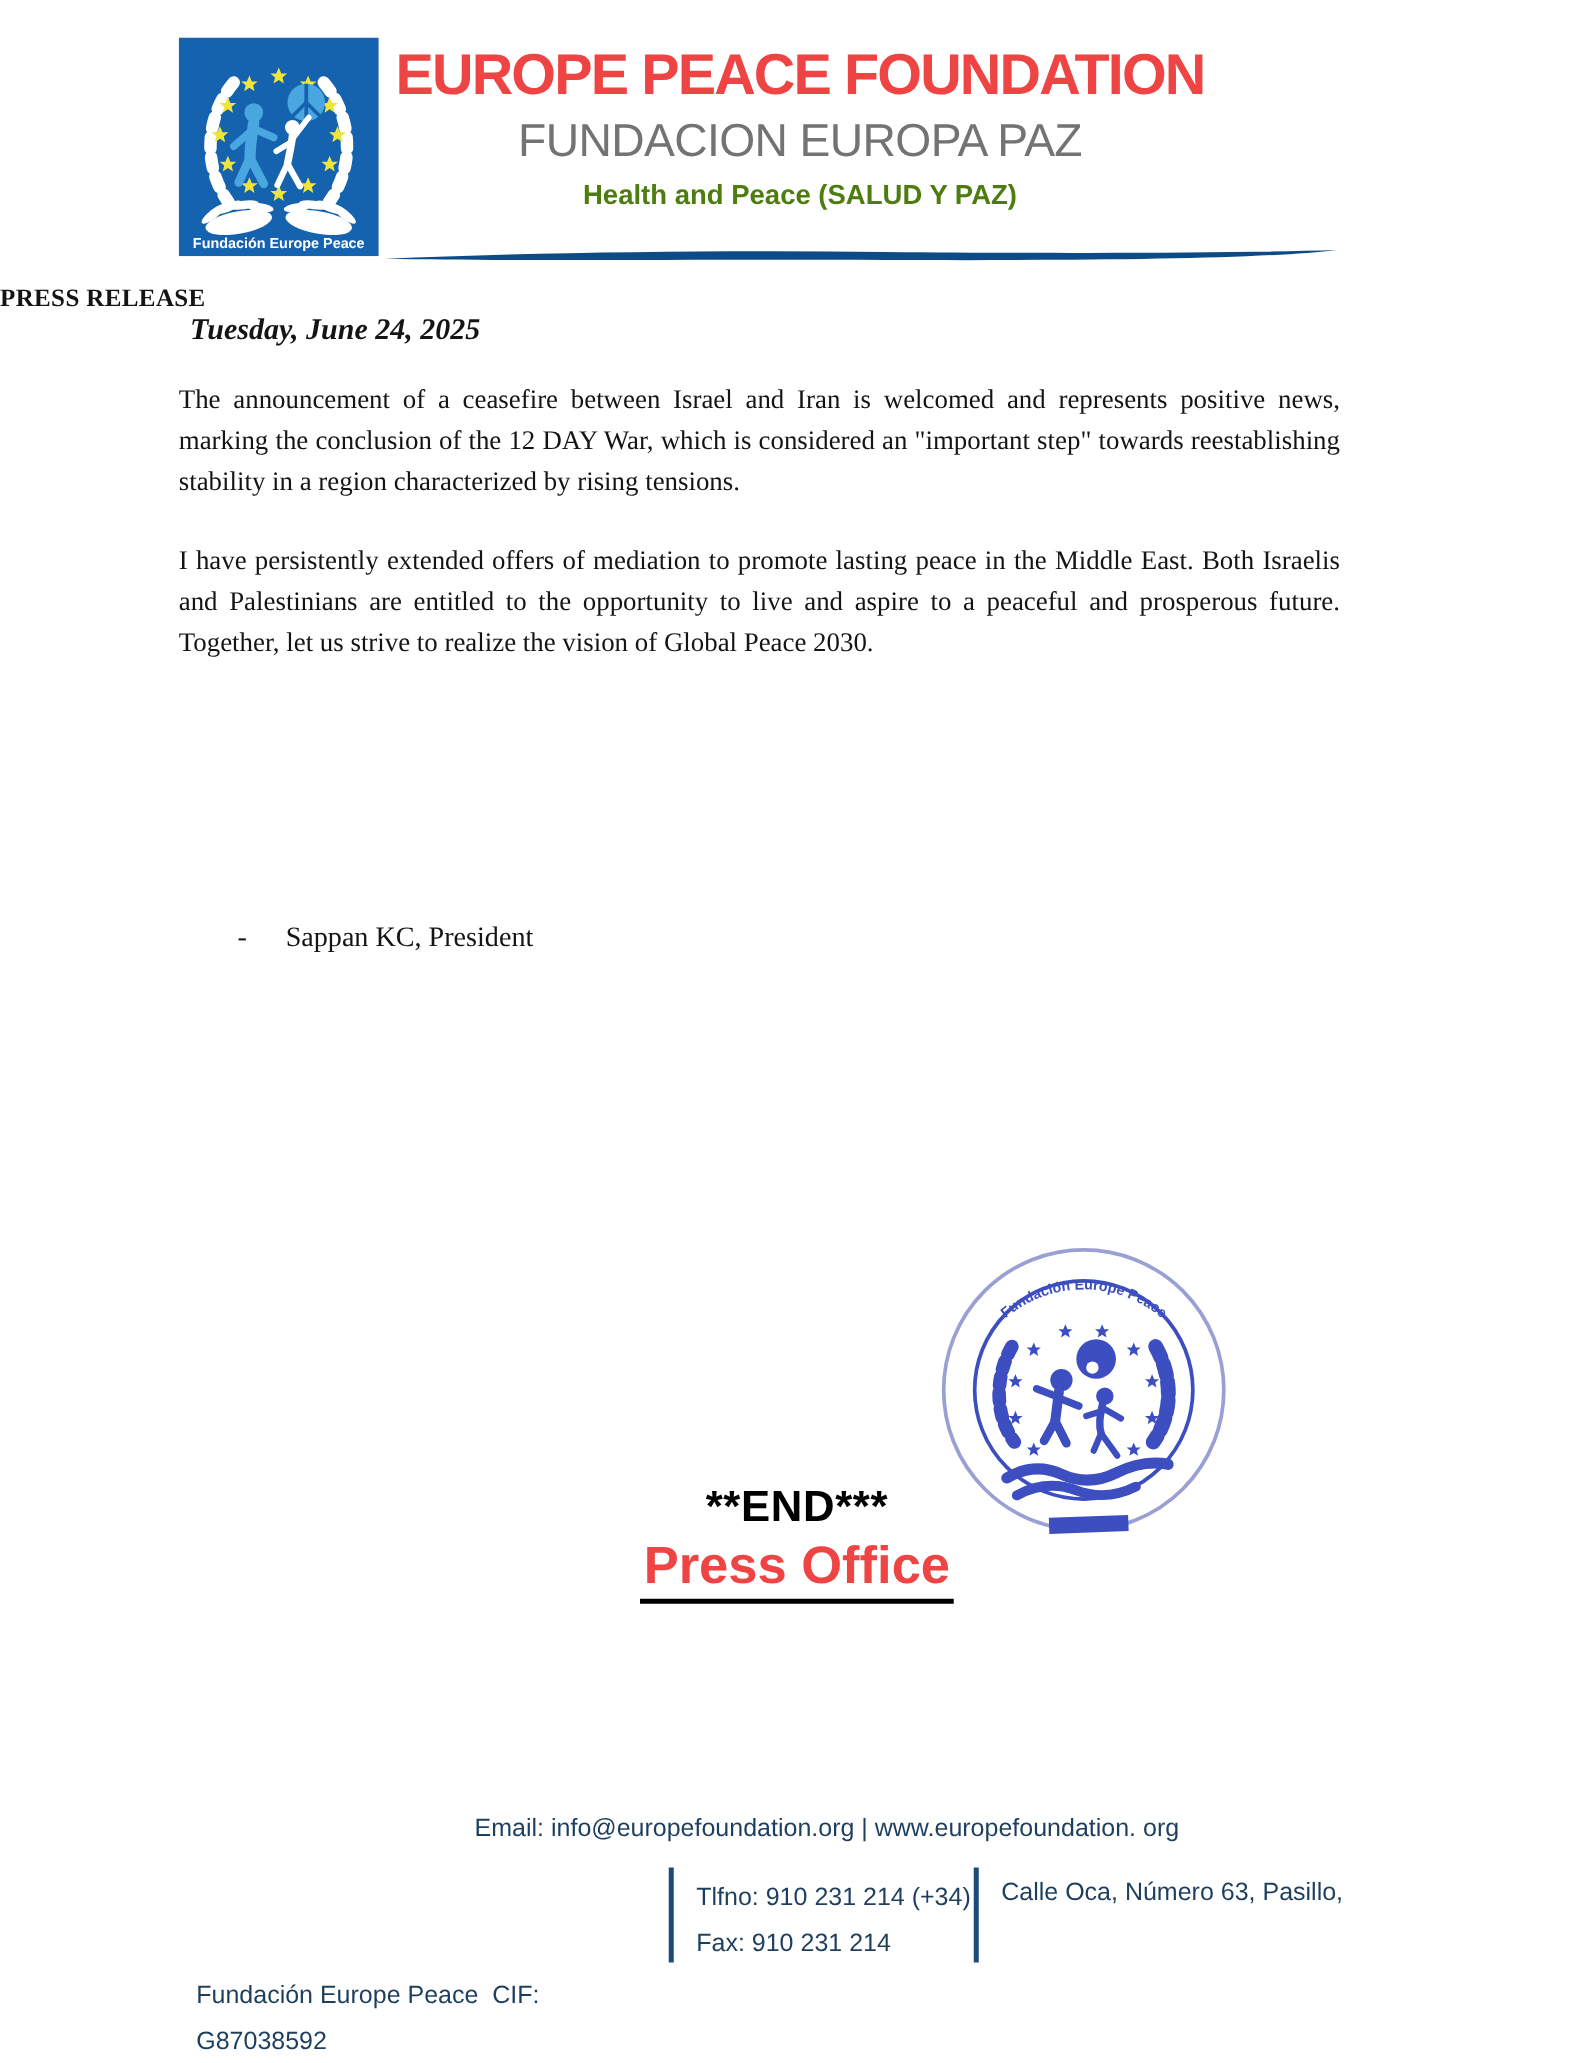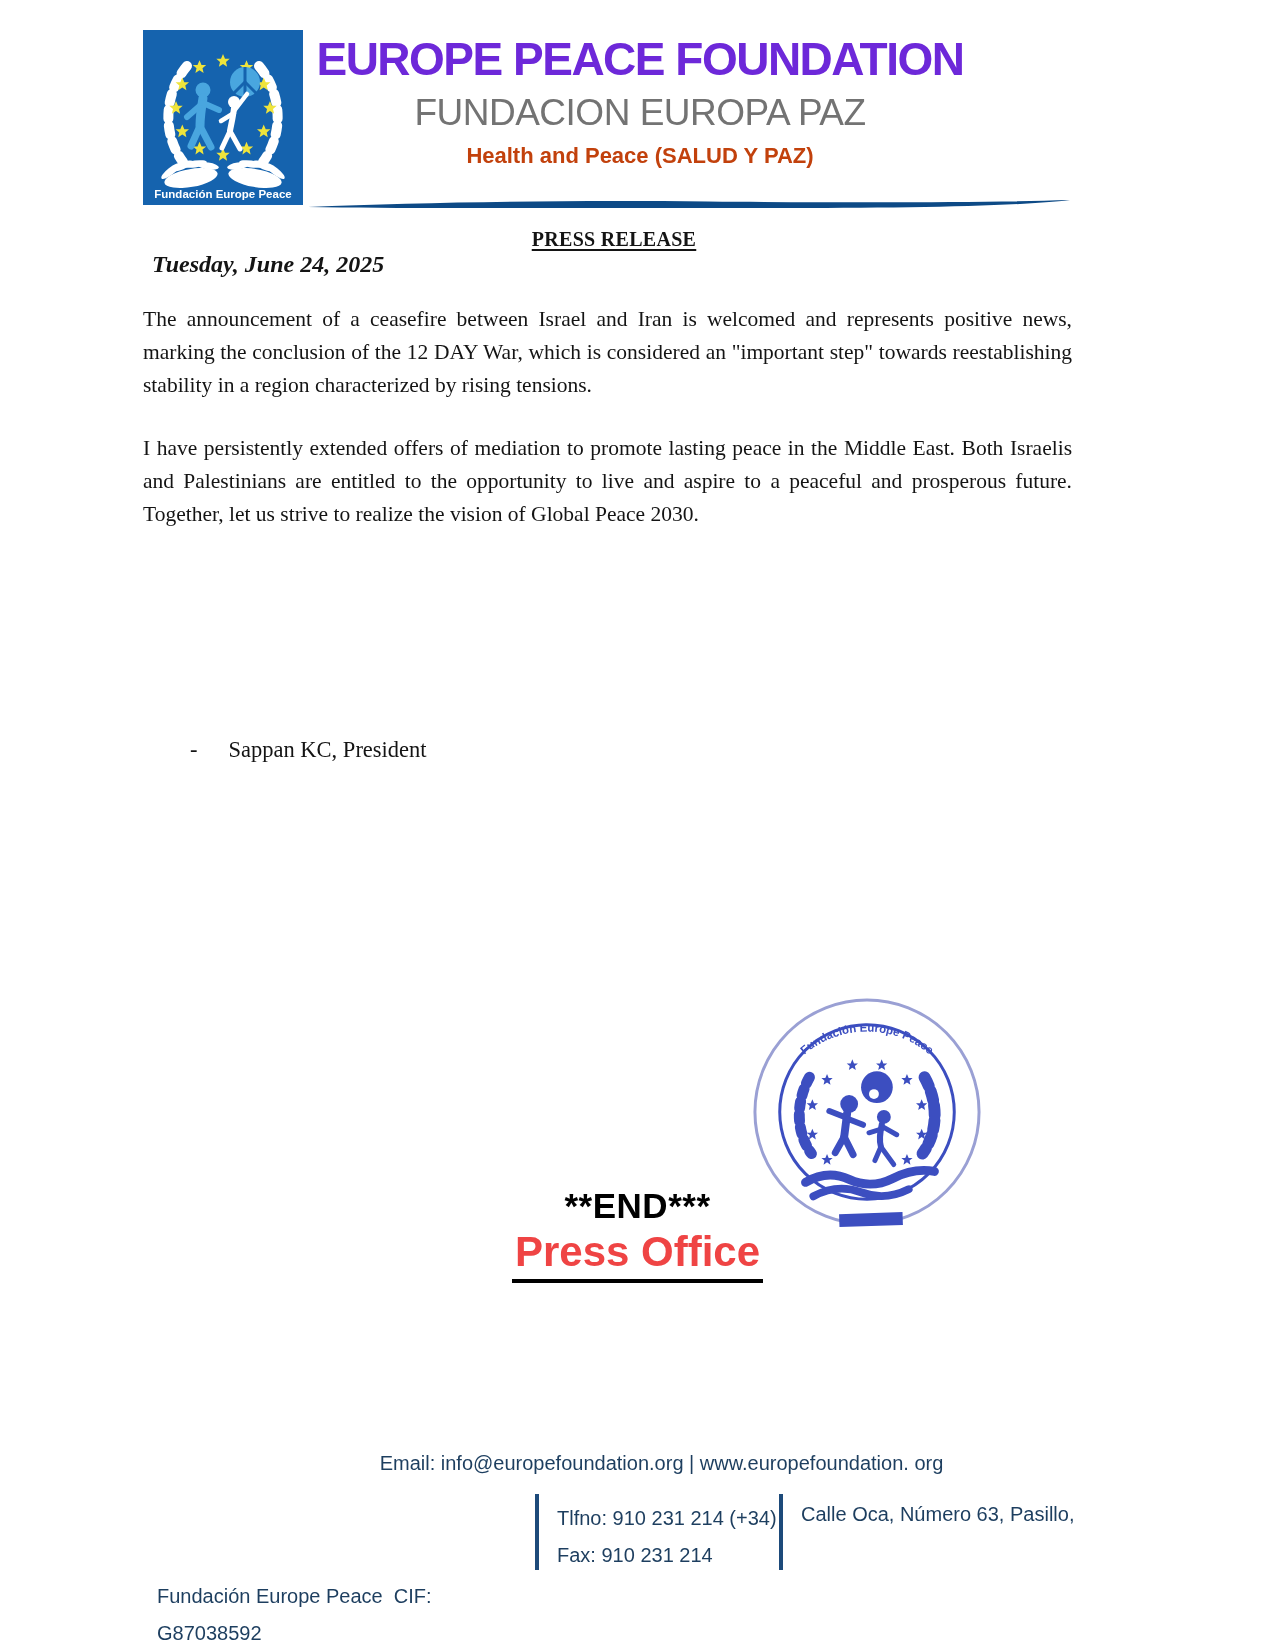--- a/index.html
+++ b/index.html
@@ -3,29 +3,29 @@
 <meta charset="utf-8">
 <style>
   html,body{margin:0;padding:0;background:#ffffff;}
   .page{position:relative;width:1275px;height:1650px;background:#ffffff;overflow:hidden;
         font-family:"Liberation Serif",serif;color:#141414;}
 
   
   .logo{position:absolute;left:143px;top:30px;width:160px;height:175px;}
   .titles{position:absolute;left:310px;top:34px;width:660px;text-align:center;
           font-family:"Liberation Sans",sans-serif;}
-  .org-title{font-size:46px;font-weight:bold;letter-spacing:-1.5px;color:#6d28d9;line-height:1.1;}
+  .org-title{font-size:46px;font-weight:bold;letter-spacing:-1.5px;color:#ef4444;line-height:1.1;}
   .org-subtitle{font-size:37px;font-weight:400;letter-spacing:-0.5px;color:#737373;margin-top:8px;line-height:1.1;}
-  .org-tagline{font-size:22px;font-weight:600;color:#c2410c;margin-top:10px;}
+  .org-tagline{font-size:22px;font-weight:600;color:#4d7c0f;margin-top:10px;}
   .divider{position:absolute;left:308px;top:197px;width:762px;height:16px;}
 
   
-  .heading{position:absolute;top:228px;left:0;width:1228px;text-align:center;
+  .heading{position:absolute;top:228px;left:0;width:1228px;text-align:left;
            font-size:20px;font-weight:bold;letter-spacing:0.3px;
-           text-decoration:underline;text-underline-offset:3px;}
+           text-underline-offset:3px;}
   .date{position:absolute;top:251px;left:152px;font-size:24px;font-weight:bold;font-style:italic;}
   .body-block{position:absolute;top:303px;left:143px;width:929px;}
   .body-para{font-size:21.5px;line-height:33px;margin:0 0 30px 0;
              text-align:justify;text-align-last:left;}
   .signature{position:absolute;top:737px;left:143px;font-size:22.5px;display:flex;}
   .sig-dash{margin-left:47px;}
   .sig-name{margin-left:31px;}
 
   
   .stamp{position:absolute;left:748px;top:982px;width:238px;height:252px;z-index:1;}

